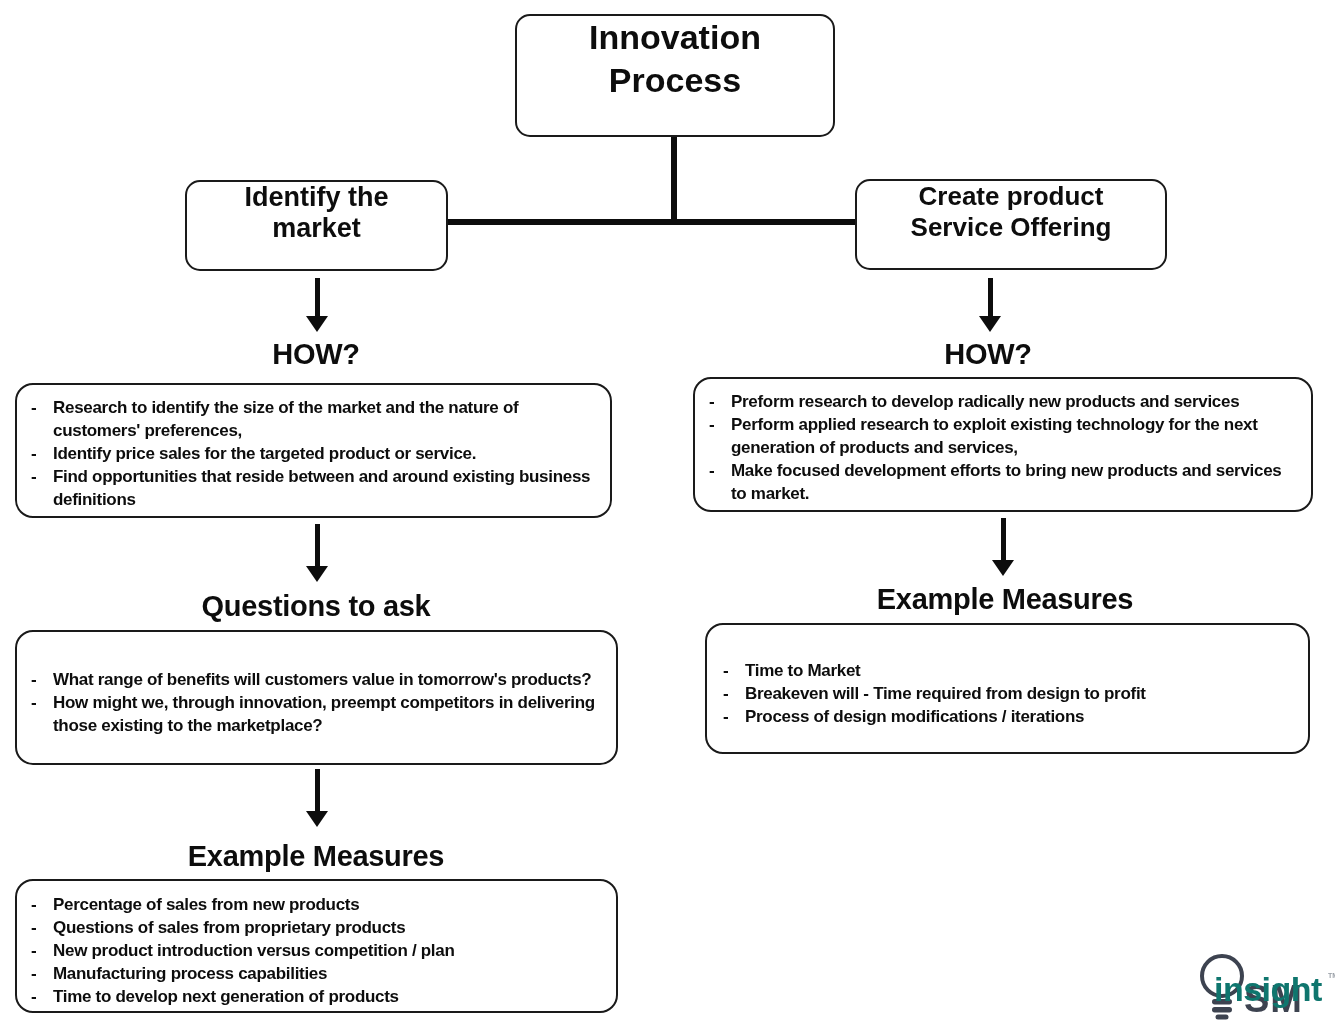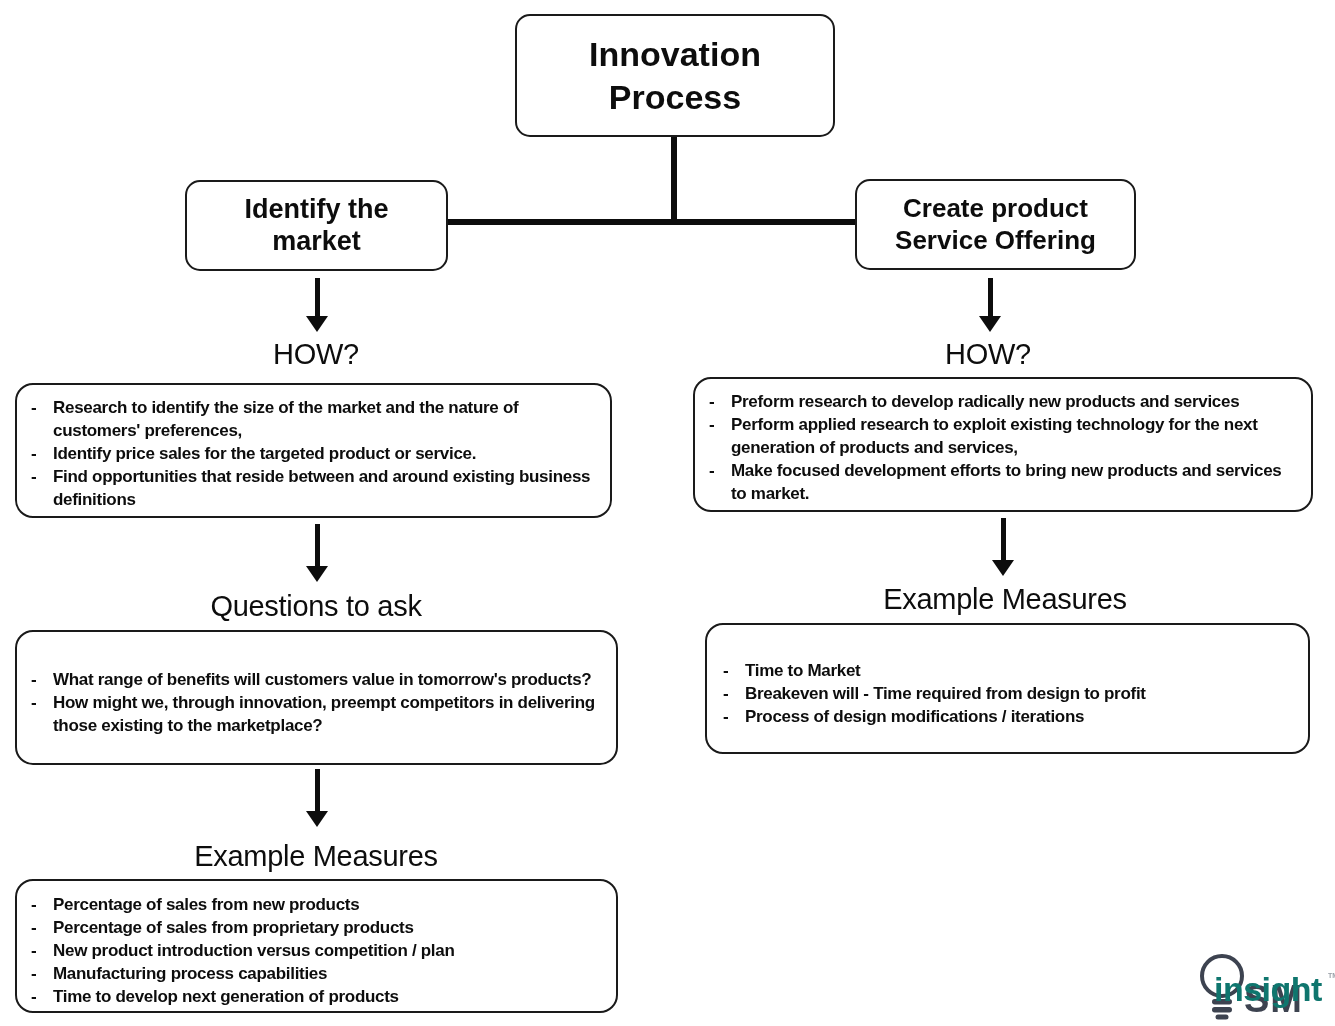--- a/index.html
+++ b/index.html
@@ -2,38 +2,38 @@
 <html><head>
 <meta charset="utf-8">
 <style>
   html,body{margin:0;padding:0;background:#ffffff;}
   .canvas{
     position:relative;width:1335px;height:1026px;background:#ffffff;
     font-family:"Liberation Sans", sans-serif;color:#0d0d0d;overflow:hidden;
   }
   .node{
     position:absolute;border:2px solid #1a1a1a;border-radius:15px;background:#fff;
-    display:flex;align-items:center;justify-content:center;text-align:center;
+    display:flex;align-items:flex-start;justify-content:center;text-align:center;
     font-weight:bold;box-sizing:border-box;
   }
   #root-box{left:515px;top:14px;width:320px;height:123px;font-size:34px;line-height:1.25;padding:0 40px;}
   #node-market{left:185px;top:180px;width:263px;height:91px;font-size:27px;line-height:1.15;padding:0 18px;}
-  #node-offering{left:855px;top:179px;width:281px;height:91px;font-size:26px;line-height:1.2;padding:0 12px;}
+  #node-offering{left:855px;top:179px;width:312px;height:91px;font-size:26px;line-height:1.2;padding:0 12px;}
   .line{position:absolute;background:#0d0d0d;}
   #vline{left:671px;top:137px;width:6px;height:84px;}
   #hline{left:445px;top:219px;width:414px;height:6px;}
   .arrow{position:absolute;width:22px;display:flex;flex-direction:column;align-items:center;}
   .arrow .shaft{width:5px;background:#0d0d0d;flex:1;}
   .arrow .head{width:0;height:0;border-left:11px solid transparent;border-right:11px solid transparent;border-top:16px solid #0d0d0d;}
   #arrow-market-1{left:306px;top:278px;height:54px;}
   #arrow-offering-1{left:979px;top:278px;height:54px;}
   #arrow-market-2{left:306px;top:524px;height:58px;}
   #arrow-offering-2{left:992px;top:518px;height:58px;}
   #arrow-market-3{left:306px;top:769px;height:58px;}
-  .sec-heading{position:absolute;text-align:center;font-weight:normal;font-size:29px;letter-spacing:-0.3px;}
+  .sec-heading{position:absolute;text-align:center;font-weight:bold;font-size:29px;letter-spacing:-0.3px;}
   #how-market{left:16px;top:338px;width:600px;}
   #how-offering{left:688px;top:338px;width:600px;}
   #questions-heading{left:16px;top:590px;width:600px;}
   #measures-offering-heading{left:705px;top:583px;width:600px;}
   #measures-market-heading{left:16px;top:840px;width:600px;}
   .list-box{
     position:absolute;border:2px solid #1a1a1a;border-radius:18px;background:#fff;
     box-sizing:border-box;
   }
   #howbox-market{left:15px;top:383px;width:597px;height:135px;padding:11px 10px 0 14px;}
@@ -164,21 +164,21 @@
 
   <div class="sec-heading" id="measures-market-heading">Example Measures</div>
   <div class="list-box" id="measuresbox-market">
     <ul class="bullets">
       <li class="bullet">
           <span class="dash">-</span>
           <span class="txt">Percentage of sales from new products</span>
         </li>
       <li class="bullet">
           <span class="dash">-</span>
-          <span class="txt">Percentage of sales from proprietary products</span>
+          <span class="txt">Questions of sales from proprietary products</span>
         </li>
       <li class="bullet">
           <span class="dash">-</span>
           <span class="txt">New product introduction versus competition / plan</span>
         </li>
       <li class="bullet">
           <span class="dash">-</span>
           <span class="txt">Manufacturing process capabilities</span>
         </li>
       <li class="bullet">

